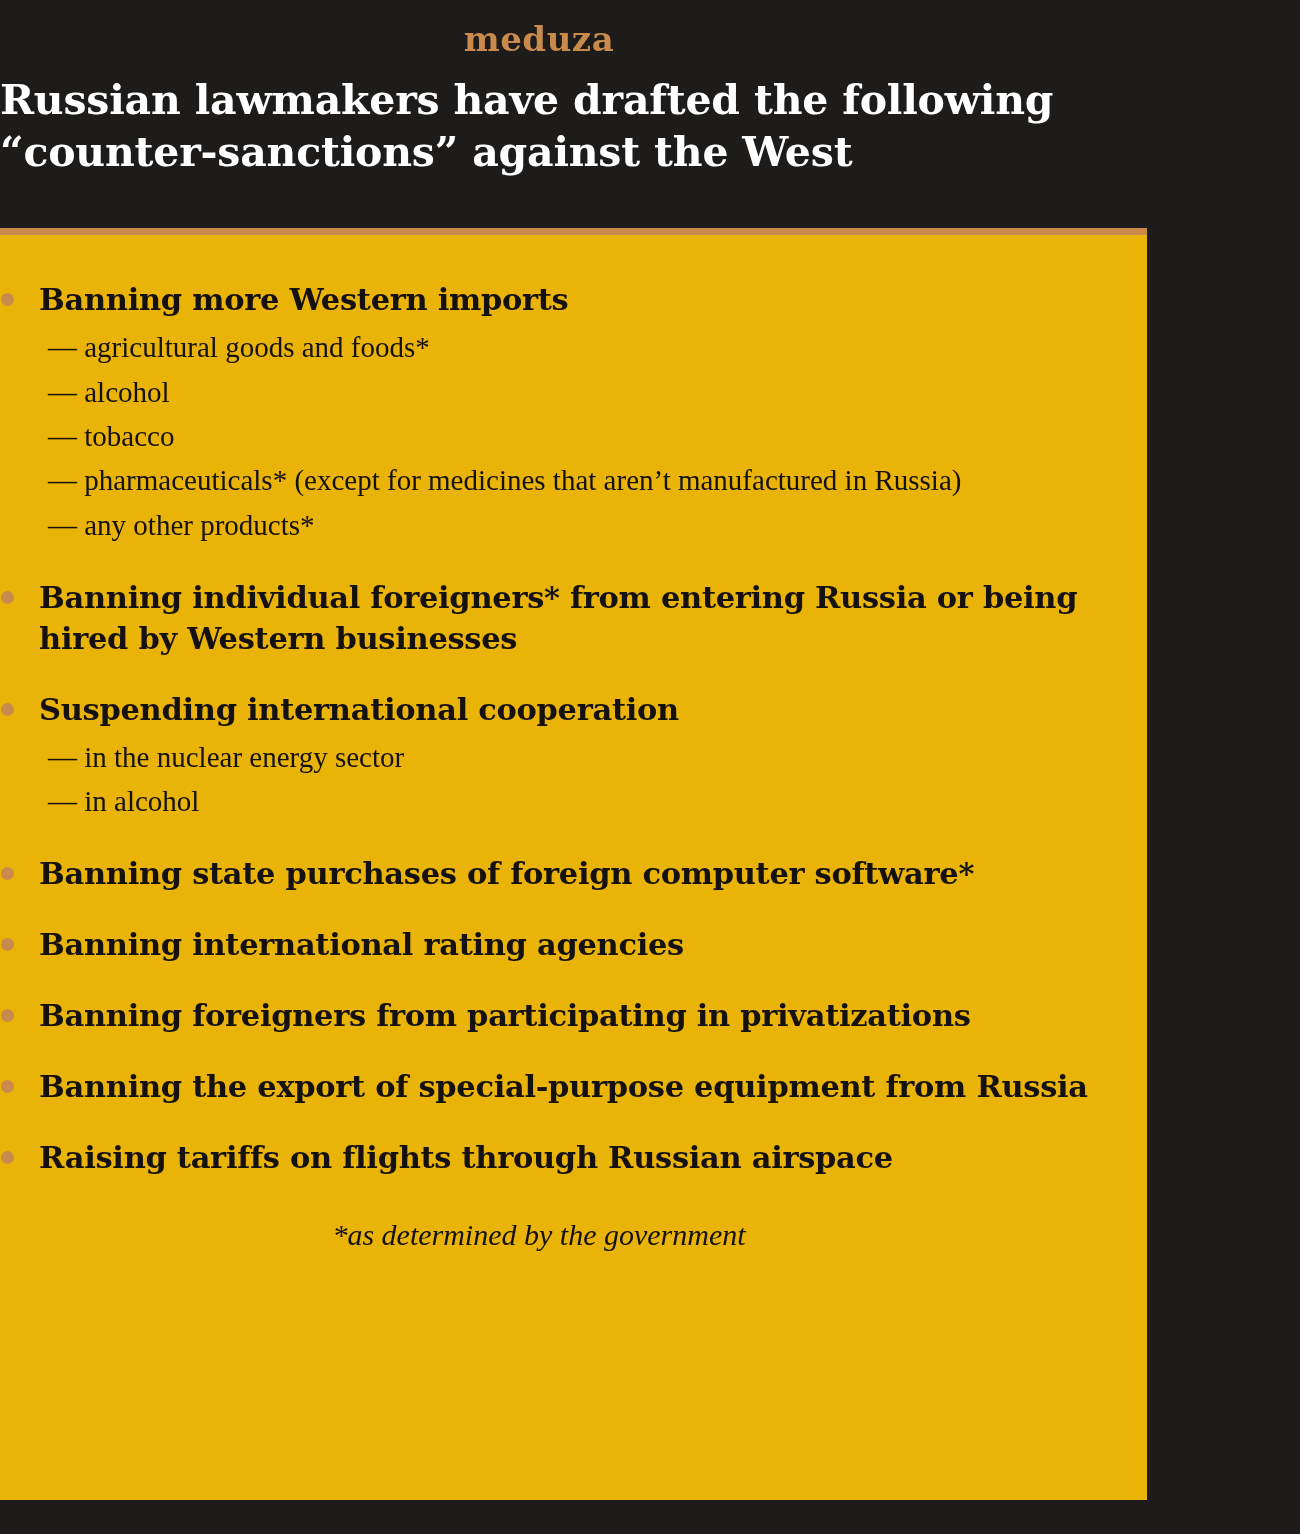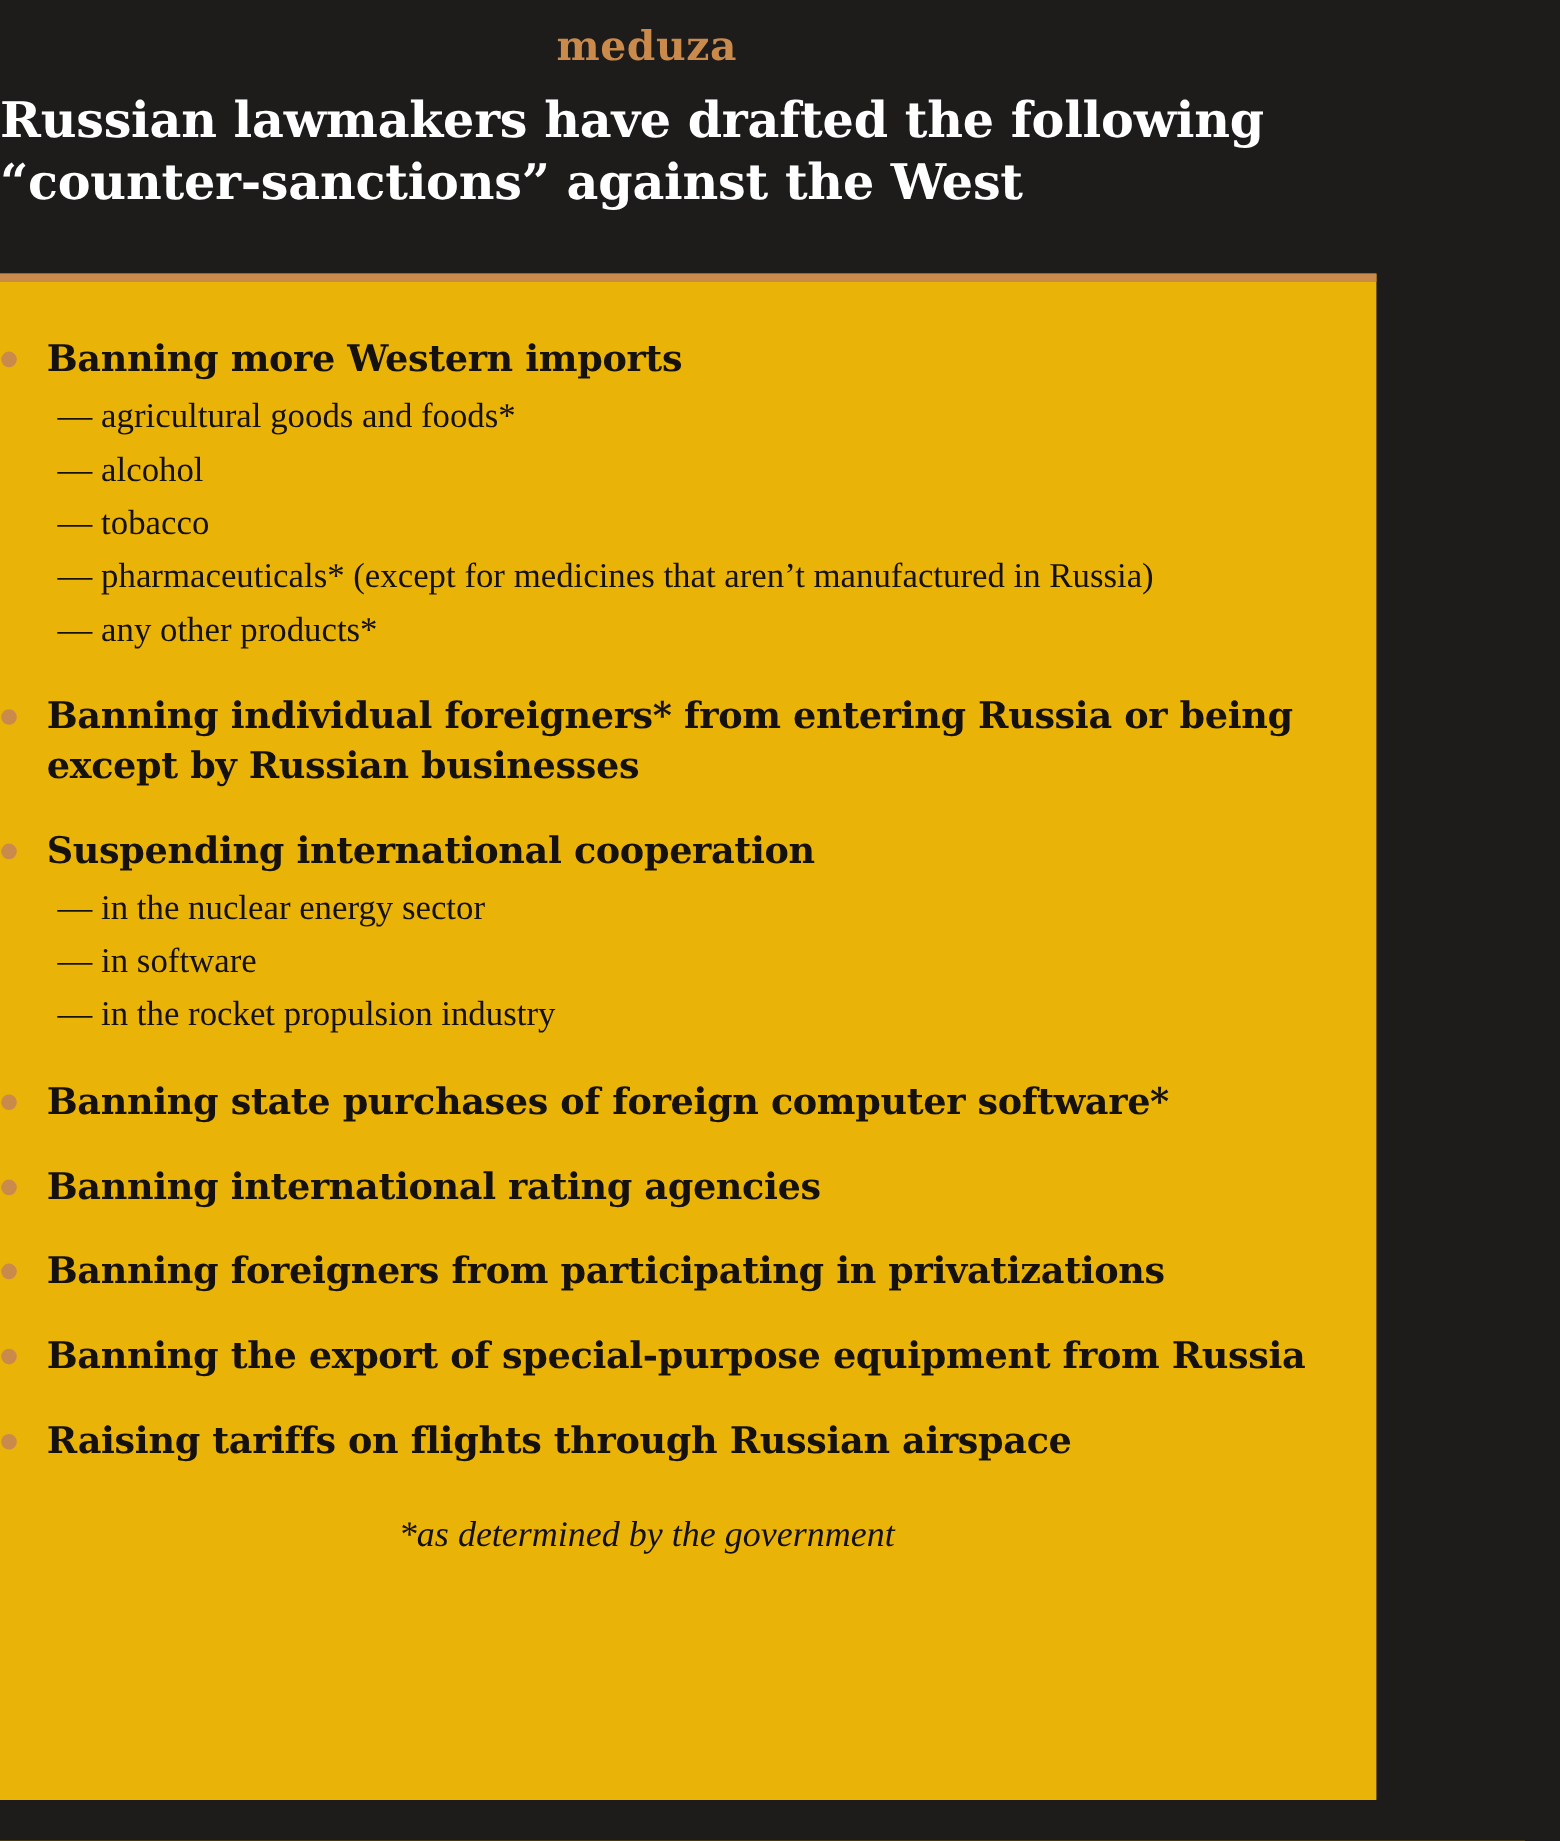--- a/index.html
+++ b/index.html
@@ -122,30 +122,29 @@
           <div class="subitem">— agricultural goods and foods*</div>
           <div class="subitem">— alcohol</div>
           <div class="subitem">— tobacco</div>
           <div class="subitem">— pharmaceuticals* (except for medicines that aren’t manufactured in Russia)</div>
           <div class="subitem">— any other products*</div>
         </div>
       </li>
 
       <li class="item">
         <span class="bullet"></span>
-        <div class="item-title">Banning individual foreigners* from entering Russia or being except by Russian businesses</div>
+        <div class="item-title">Banning individual foreigners* from entering Russia or being hired by Western businesses</div>
       </li>
 
       <li class="item">
         <span class="bullet"></span>
         <div class="item-title">Suspending international cooperation</div>
         <div class="subitems">
           <div class="subitem">— in the nuclear energy sector</div>
-          <div class="subitem">— in software</div>
-          <div class="subitem">— in the rocket propulsion industry</div>
+          <div class="subitem">— in alcohol</div>
         </div>
       </li>
 
       <li class="item">
         <span class="bullet"></span>
         <div class="item-title">Banning state purchases of foreign computer software*</div>
       </li>
 
       <li class="item">
         <span class="bullet"></span>

